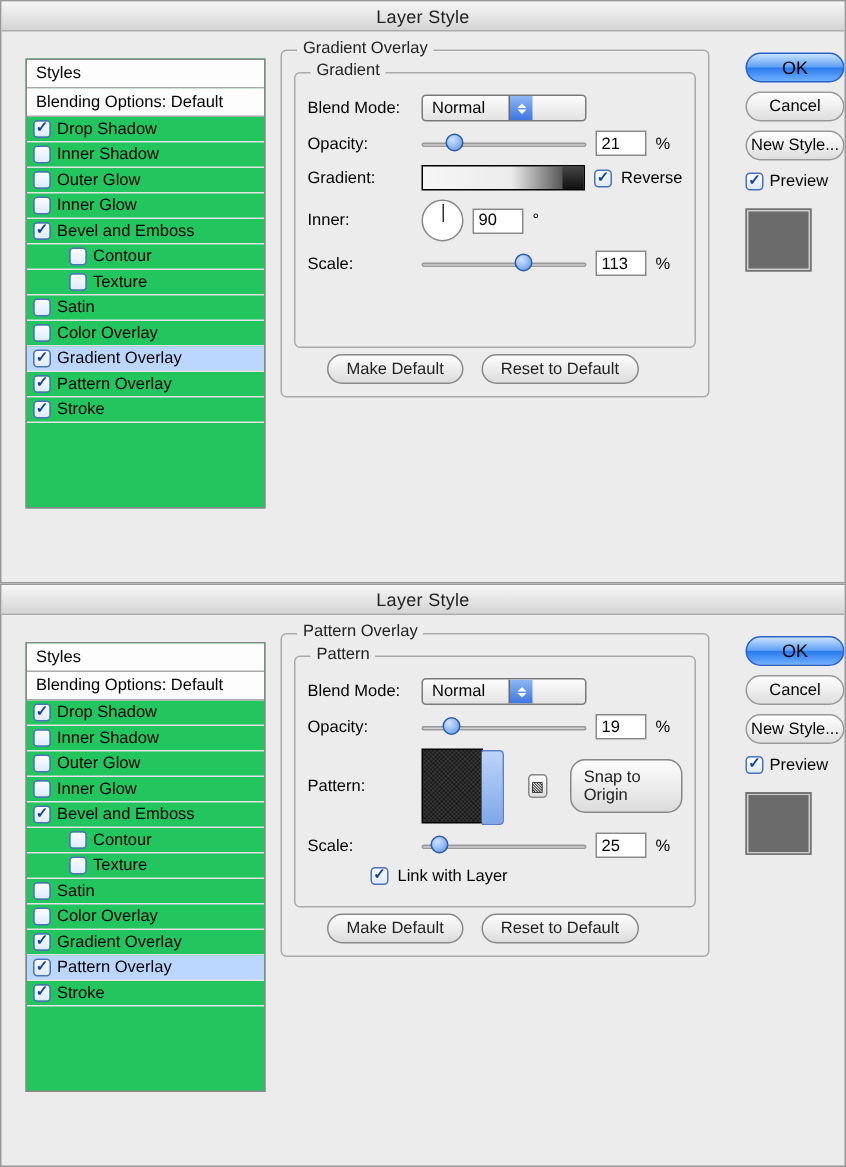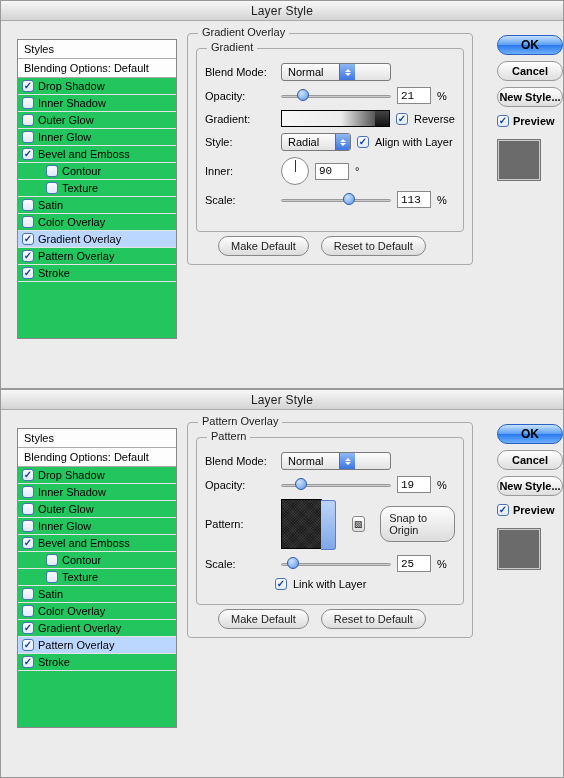--- a/index.html
+++ b/index.html
@@ -144,21 +144,20 @@
     background: radial-gradient(circle at 35% 30%, #cfe4ff, #5c93e6);
     border:1px solid #2a5aa8;
   }
   .numbox {
     width: 34px; height:17px;
     border:1px solid #888;
     background:#fff;
     font-size:11px;
     text-align:left;
     padding:1px 3px;
-    font-family:Liberation Mono, monospace;
   }
   .unit { }
   .gradient-swatch {
     width:140px; height:17px;
     border:1px solid #000;
     background: linear-gradient(to right,#f6f6f6 0%,#ececec 55%,#1a1a1a 100%);
     display:inline-block;
     position: relative;
   }
   .gradient-swatch::after{
@@ -178,21 +177,21 @@
   .angle-dial::after{content:"";position:absolute;left:50%;top:2px;width:1px;height:12px;background:#333;}
   .btn {
     display:inline-flex;align-items:center;justify-content:center;
     height:20px;padding:0 12px;
     border:1px solid #888;border-radius:10px;
     background:linear-gradient(#fdfdfd,#dcdcdc);
     font-size:11px;color:#222;cursor:default;
   }
   .right-col {
     position:absolute;right:0px;top:14px;width:66px;
-    display:flex;flex-direction:column;gap:6px;align-items:stretch;font-weight:bold;
+    display:flex;flex-direction:column;gap:6px;align-items:stretch;
   }
   .aqua-btn {
     height:20px;border:1px solid #2a60c7;border-radius:10px;
     display:flex;align-items:center;justify-content:center;
     font-size:12px;
     background:linear-gradient(#c9e3ff,#5ea0f6 48%,#2a7aee 52%,#6fb0ff);
     color:#000;
   }
   .plain-btn {
     height:20px;border:1px solid #999;border-radius:10px;
@@ -317,32 +316,20 @@
 
         <div class="form-row">
           <span class="lbl" style="width:70px;">Gradient:</span>
           <span class="gradient-swatch">
               <span class="grad-caret"></span>
             </span>
           <span class="chk on"></span>
           <span>Reverse</span>
         </div>
 
-        <div class="form-row">
-          <span class="lbl" style="width:70px;">Style:</span>
-          <span class="select" style="width:70px;">
-            <span class="sel-txt">Radial</span>
-            <span class="sel-caps">
-                <span class="caps-tri caps-up"></span>
-                <span class="caps-tri caps-dn"></span>
-              </span>
-          </span>
-          <span class="chk on"></span>
-          <span>Align with Layer</span>
-        </div>
 
         <div class="form-row">
           <span class="lbl" style="width:70px;">Inner:</span>
           <span class="angle-dial"></span>
           <input class="numbox" value="90" style="">
           <span class="unit">°</span>
         </div>
 
         <div class="form-row">
           <span class="lbl" style="width:70px;">Scale:</span>
@@ -472,21 +459,21 @@
         <div class="form-row">
           <span class="lbl" style="width:70px;">Scale:</span>
           <span class="slider" style="width:110px;">
             <span class="track"></span>
               <span class="thumb" style="left:6px;"></span>
           </span>
           <input class="numbox" value="25" style="">
           <span class="unit">%</span>
         </div>
 
-        <div class="form-row" style="margin-left:78px;">
+        <div class="form-row" style="margin-left:50px;">
           <span class="chk on"></span>
           <span>Link with Layer</span>
         </div>
       </div>
 
       <div style="position:absolute;left:30px;bottom:8px;display:flex;gap:12px;">
         <span class="btn">Make Default</span>
         <span class="btn">Reset to Default</span>
       </div>
     </div>

